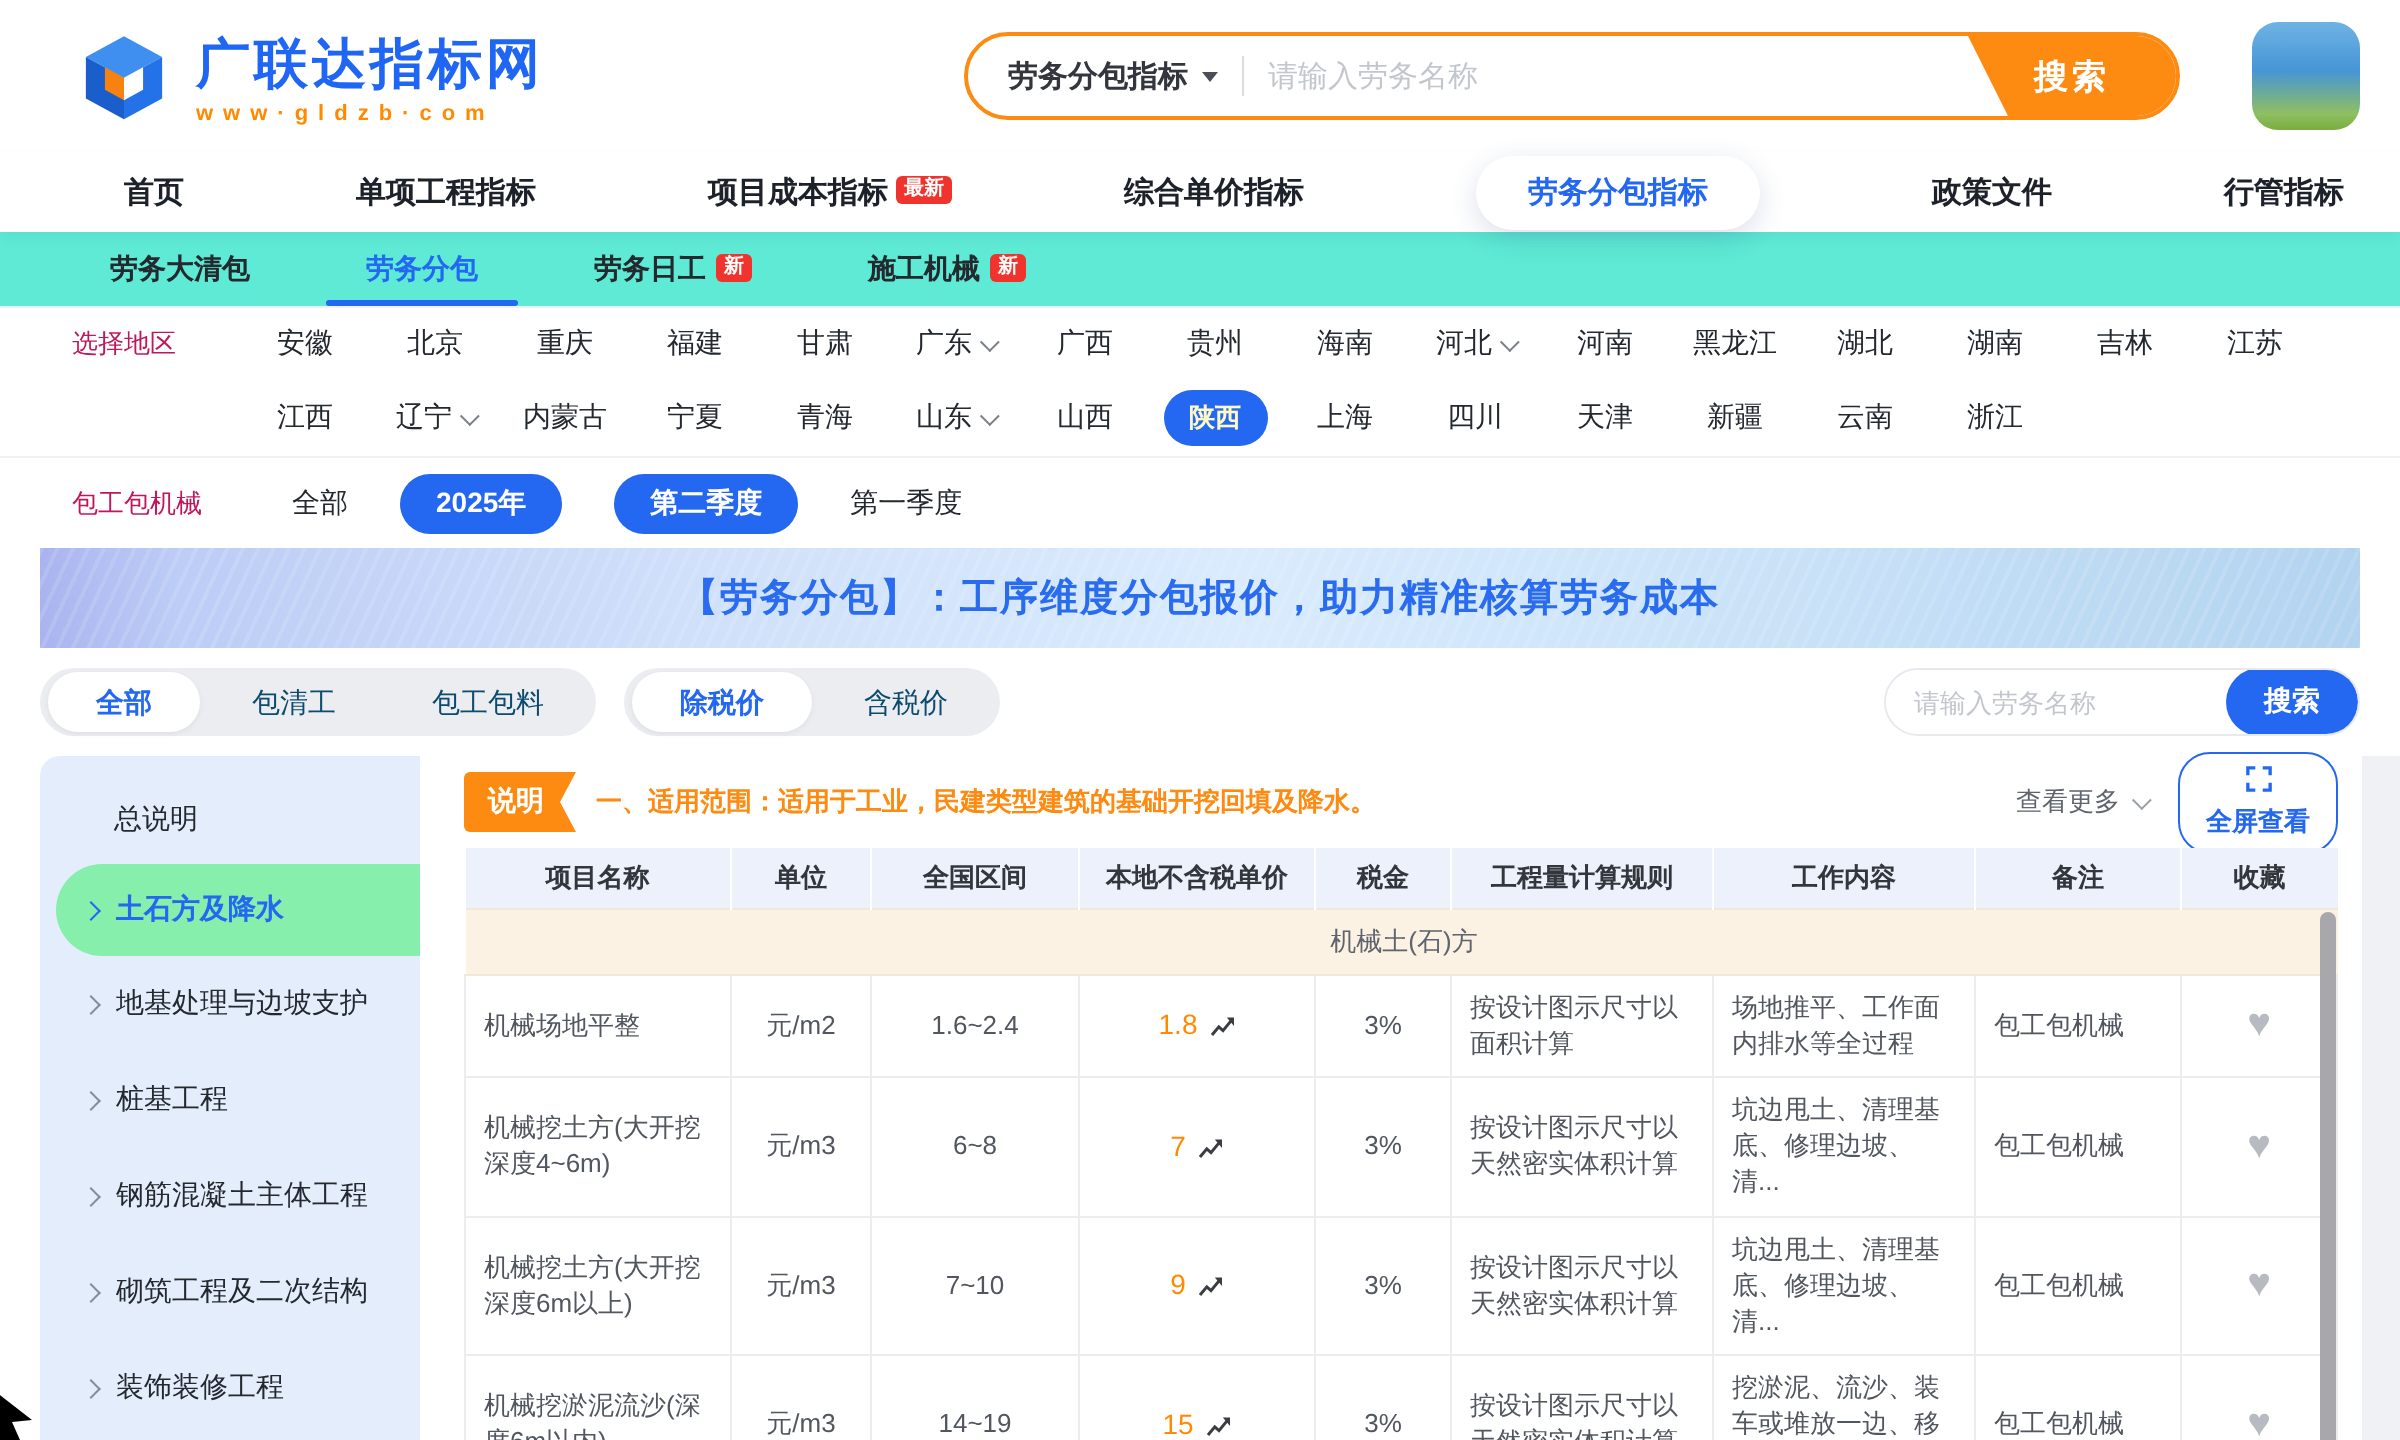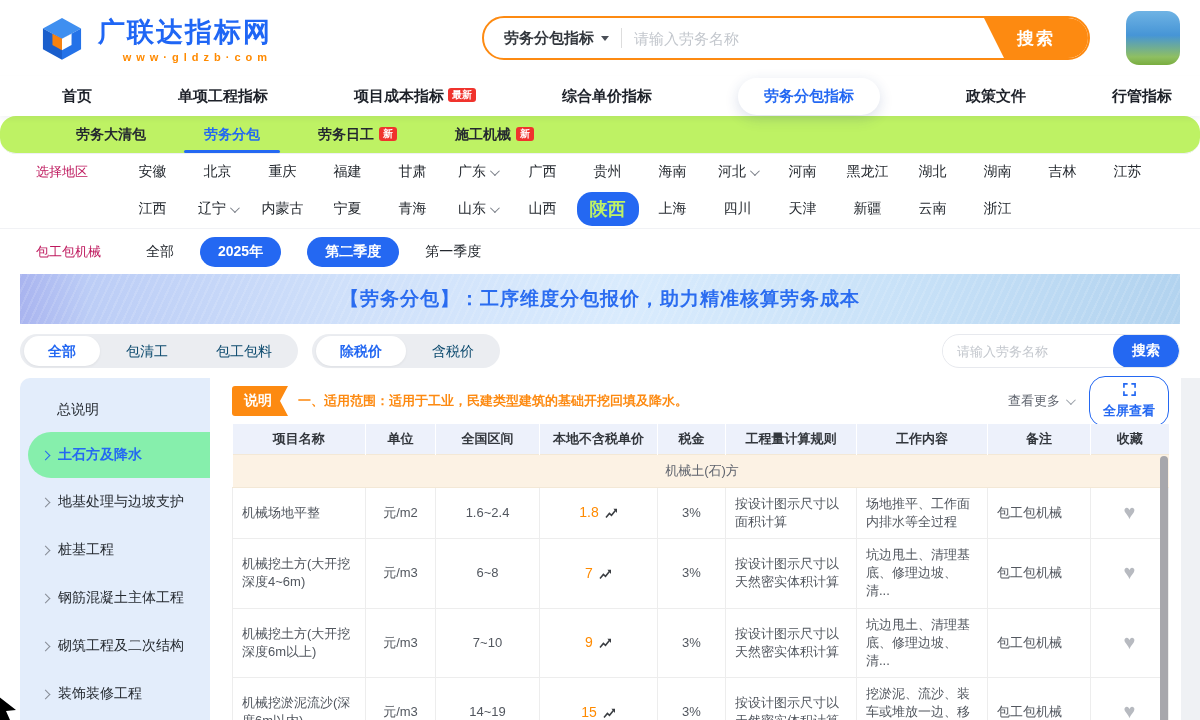--- a/index.html
+++ b/index.html
@@ -3,21 +3,21 @@
 <meta charset="utf-8">
 <style>
   * { margin:0; padding:0; box-sizing:border-box; }
   html,body { width:1200px; height:720px; overflow:hidden; background:#fff;
     font-family:"Liberation Sans","DejaVu Sans",sans-serif; color:#24292f; }
 
   
   .topbar { height:76px; display:flex; align-items:center; background:#fff; padding:0 20px 0 36px; }
   .logo { display:flex; align-items:center; gap:10px; cursor:pointer; }
   .logo-title { font-size:27px; font-weight:900; color:#1f66f5; letter-spacing:2px; }
-  .logo-sub { font-size:11px; font-weight:bold; color:#ff8a00; letter-spacing:5px; text-align:right; margin-top:1px; }
+  .logo-sub { font-size:11px; font-weight:bold; color:#ff8a00; letter-spacing:5px; text-align:left; margin-top:1px; }
   .hsearch { flex:1; max-width:635px; height:44px; margin:0 28px 0 210px; border:2px solid #fd8a11;
     border-radius:24px; background:#fff; display:flex; align-items:center; overflow:hidden; }
   .hsearch-cat { display:flex; align-items:center; gap:7px; padding:0 12px 0 20px; font-size:15px;
     font-weight:bold; color:#33373d; cursor:pointer; white-space:nowrap; }
   .caret { width:0; height:0; border-left:4.5px solid transparent; border-right:4.5px solid transparent;
     border-top:5.5px solid #4a4f57; }
   .vdiv { width:1px; height:20px; background:#ddd; }
   .hsearch-input { flex:1; border:none; outline:none; font-size:15px; padding:0 12px; color:#333;
     font-family:inherit; min-width:0; }
   .hsearch-input::placeholder { color:#c3c7cd; }
@@ -31,37 +31,37 @@
   .mainnav { height:40px; display:flex; align-items:center; padding-left:62px; gap:86px; background:#fff;
     position:relative; z-index:5; box-shadow:0 3px 6px rgba(15,35,80,.05); }
   .nav-item { font-size:15px; font-weight:bold; color:#1d2129; cursor:pointer; white-space:nowrap;
     display:flex; align-items:center; gap:4px; text-decoration:none; }
   .nav-item.active { color:#2468f2; background:#fff; padding:9px 26px; border-radius:22px;
     box-shadow:0 4px 14px rgba(30,60,130,.16); }
   .badge-red { background:#f0332d; color:#fff; font-size:10px; font-weight:bold; border-radius:3px;
     padding:2px 4px; line-height:1; position:relative; top:-1px; }
 
   
-  .subnav { height:38px; display:flex; align-items:stretch; padding-left:76px; gap:58px; background:#bef264;
-    border-bottom:1px solid #eef0f4;border-radius:16px; }
+  .subnav { height:38px; display:flex; align-items:stretch; padding-left:55px; gap:58px; background:#5eead4;
+    border-bottom:1px solid #eef0f4; }
   .subnav-item { position:relative; display:flex; align-items:center; gap:5px; font-size:14px;
     font-weight:bold; color:#24292f; cursor:pointer; }
   .subnav-item.active { color:#2468f2; }
   .subnav-item.active::after { content:""; position:absolute; left:50%; transform:translateX(-50%);
     bottom:0; width:96px; height:3px; border-radius:2px; background:#2468f2; }
 
   
   .flabel { width:84px; flex:0 0 84px; margin-left:36px; font-size:13px; color:#be185d; }
   .region-row { display:flex; align-items:center; height:36px; background:#fff; }
   .region-row.r2 { height:38px; }
   .region-slot { width:65px; flex:0 0 65px; text-align:center; font-size:14px; color:#24292f;
     cursor:pointer; display:flex; align-items:center; justify-content:center; gap:4px; font-weight:500; }
   .chev-d { width:7px; height:7px; border-right:1.5px solid #7a7f88; border-bottom:1.5px solid #7a7f88;
     transform:rotate(45deg) translateY(-2px); display:inline-block; }
-  .region-pill { background:#2468f2; color:#bef264; font-weight:bold; padding:5px 13px; border-radius:15px; font-size:18px; }
+  .region-pill { background:#2468f2; color:#fef9c3; font-weight:bold; padding:5px 13px; border-radius:15px; font-size:13px; }
   .time-row { display:flex; align-items:center; height:46px; background:#fff; border-top:1px solid #f1f2f5; gap:26px; }
   .time-item { font-size:14px; color:#24292f; cursor:pointer; font-weight:500; }
   .time-pill { background:#2468f2; color:#fff; font-weight:bold; font-size:14px; padding:6px 18px;
     border-radius:16px; cursor:pointer; }
 
   
   .banner { height:50px; margin:0 20px; display:flex; align-items:center; justify-content:center;
     background:
       repeating-linear-gradient(115deg, rgba(255,255,255,.12) 0 2px, rgba(255,255,255,0) 2px 7px),
       linear-gradient(90deg,#a9b4ef 0%,#bccdf6 6%,#cfe0fa 28%,#d9ebfd 52%,#c9e2f8 75%,#b2d3ef 100%); }

